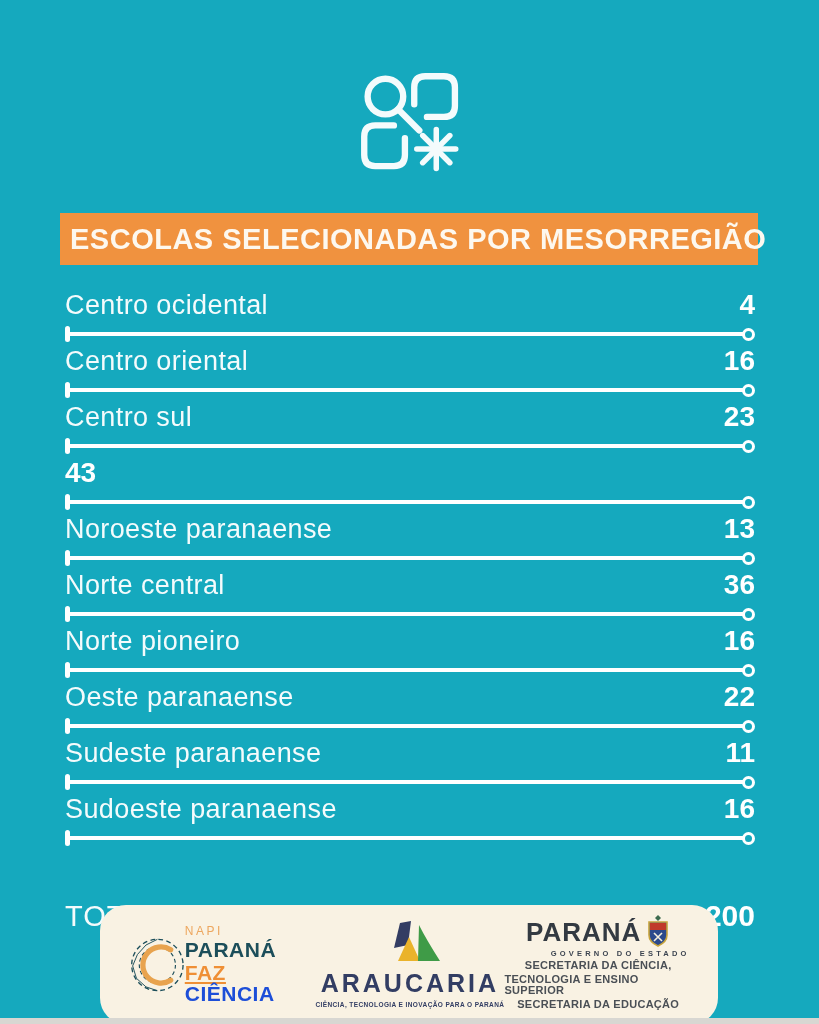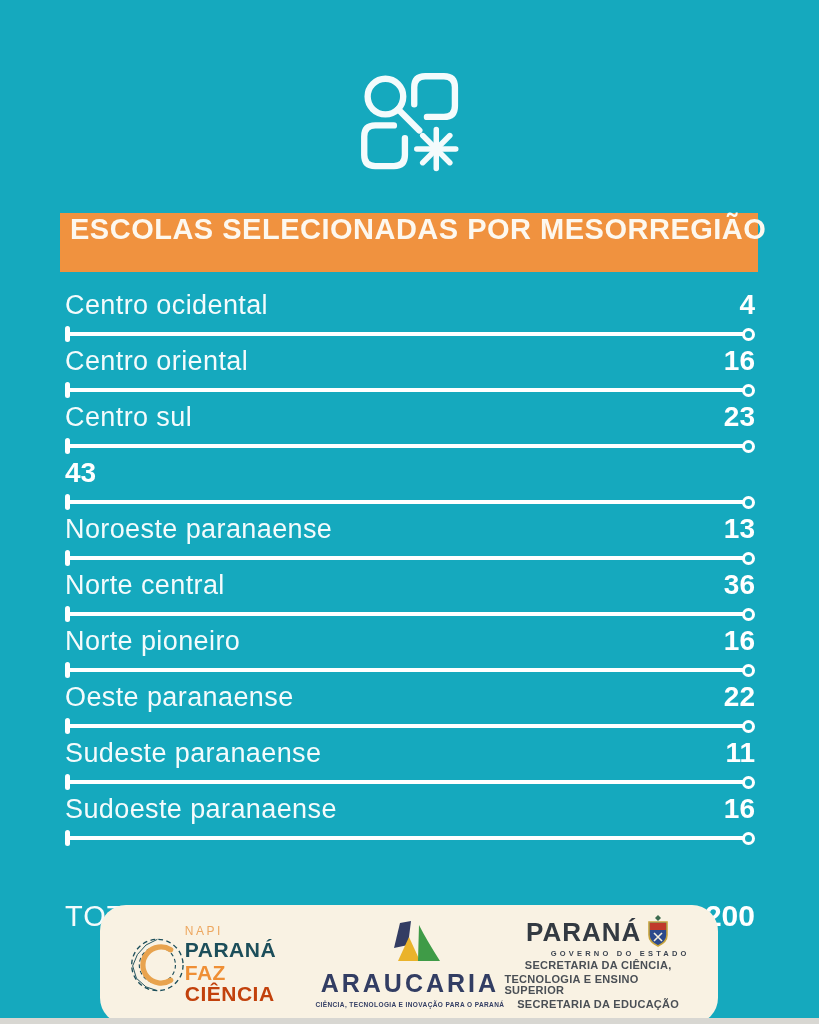--- a/index.html
+++ b/index.html
@@ -6,22 +6,22 @@
   body{
     width:819px;height:1024px;position:relative;overflow:hidden;
     background:#15a9be;
     font-family:"Liberation Sans","DejaVu Sans",sans-serif;
     -webkit-font-smoothing:antialiased;
   }
   
   .top-icon{position:absolute;top:72px;left:50%;transform:translateX(-50%);}
   
   .banner{
-    position:absolute;left:60px;top:213px;width:698px;height:59px;
-    background:#f0923f;display:flex;
+    position:absolute;left:60px;top:213px;width:698px;height:52px;
+    background:#f0923f;display:flex;align-items:center;
     padding-left:10px;box-sizing:border-box;
   }
   .banner-title{
     color:#fdf8ef;font-size:29px;font-weight:bold;letter-spacing:.5px;white-space:nowrap;
   }
   
   .list{position:absolute;left:65px;top:286px;width:690px;text-align:center;}
   .row{height:56px;display:flex;flex-direction:column;justify-content:flex-end;}
   .row-top{display:flex;justify-content:space-between;align-items:baseline;margin-bottom:5px;}
   .row-label{color:#f4fbfc;font-size:27px;letter-spacing:.4px;}
@@ -46,22 +46,22 @@
     display:flex;align-items:center;justify-content:space-between;
     padding:0 26px;box-sizing:border-box;
   }
   .bottom-strip{position:absolute;left:0;bottom:0;width:819px;height:6px;background:#d8d7d2;z-index:5;}
   
   .napi{display:flex;align-items:center;}
   .napi-text{margin-left:-4px;display:flex;flex-direction:column;line-height:1;}
   .napi-l1{color:#eda75f;font-size:12px;letter-spacing:2.5px;margin-bottom:2px;}
   .napi-l2{color:#1c4e5a;font-size:21px;font-weight:800;letter-spacing:.5px;margin-bottom:2px;}
   .napi-l3{font-size:21px;font-weight:800;letter-spacing:.5px;}
-  .napi-faz{color:#ef8f35;}
-  .napi-ciencia{color:#c2410c;}
+  .napi-faz{color:#ef8f35;text-decoration:underline;}
+  .napi-ciencia{color:#1d4ed8;}
   
   .araucaria{display:flex;flex-direction:column;align-items:center;}
   .arauc-name{color:#323d63;font-size:25px;font-weight:bold;letter-spacing:3px;margin-top:2px;}
   .arauc-tag{color:#323d63;font-size:6.5px;font-weight:bold;letter-spacing:.4px;margin-top:3px;white-space:nowrap;}
   
   .gov{display:flex;flex-direction:column;align-items:center;line-height:1;}
   .gov-top{display:flex;align-items:flex-start;}
   .gov-name{color:#333a42;font-size:26px;font-weight:800;letter-spacing:1px;}
   .gov-crest{margin-left:5px;margin-top:-4px;}
   .gov-sub{color:#3c4450;font-size:7.5px;font-weight:bold;letter-spacing:3.2px;margin-top:3px;margin-left:44px;}

